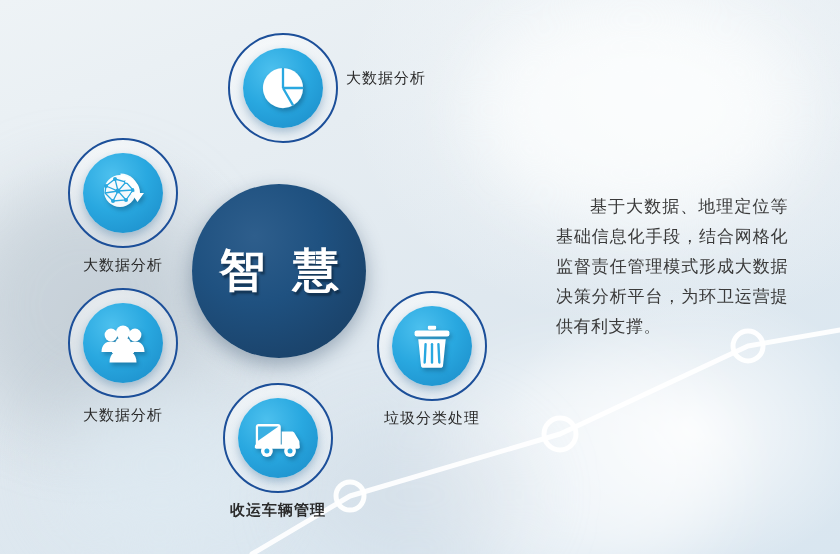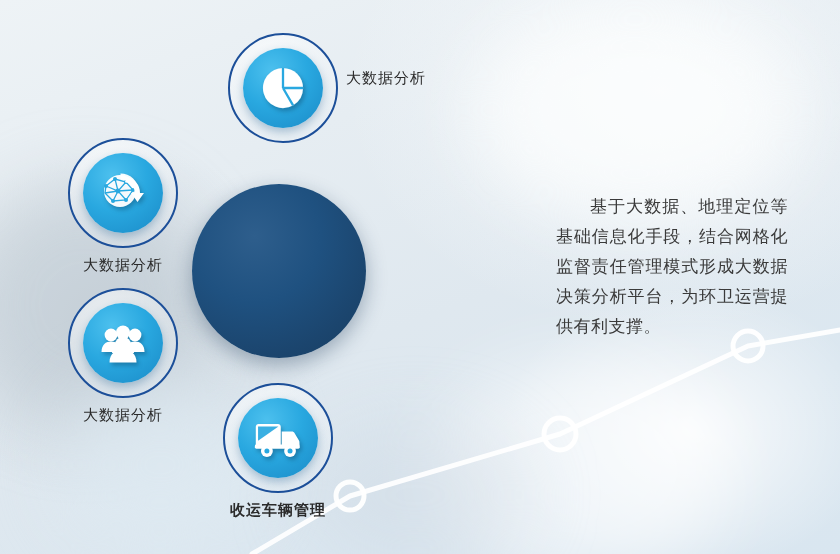--- a/index.html
+++ b/index.html
@@ -159,20 +159,21 @@
   <svg id="bg-lines" viewBox="0 0 840 554">
     <g fill="none" stroke="#ffffff" stroke-width="5" stroke-linecap="round" stroke-linejoin="round" opacity="0.92">
       <path d="M 252 554 L 350 496 L 560 434 L 748 346 L 840 330"></path>
     </g>
     <circle cx="350" cy="496" r="14" fill="none" stroke="#ffffff" stroke-width="5" opacity="0.95"></circle>
     <circle cx="560" cy="434" r="16" fill="none" stroke="#ffffff" stroke-width="5" opacity="0.95"></circle>
     <circle cx="748" cy="346" r="15" fill="none" stroke="#ffffff" stroke-width="5" opacity="0.95"></circle>
   </svg>
 
   <div id="hub">
+    <div class="hub-line">智 慧</div>
   </div>
 
   <div class="node" id="node-bigdata">
     <div class="ring">
       <div class="disc">
         <svg width="46" height="46" viewBox="0 0 48 48">
           <path d="M24 24 L24 3 A21 21 0 0 1 45 24 Z" fill="#ffffff"></path>
           <path d="M24 24 L45 24 A21 21 0 0 1 34.5 42.2 Z" fill="#ffffff"></path>
           <path d="M24 24 L34.5 42.2 A21 21 0 1 1 24 3 Z" fill="#ffffff"></path>
           <path d="M24 24 L24 3 M24 24 L45 24 M24 24 L34.5 42.2" stroke="#29a8e0" stroke-width="2.4" fill="none"></path>
@@ -225,20 +226,39 @@
             <path d="M13 34 C13 25.5 18 22 24 22 C30 22 35 25.5 35 34 Z"></path>
             <circle cx="24" cy="26" r="8.2"></circle>
             <path d="M10.5 43.5 C10.5 34.5 16.5 30.5 24 30.5 C31.5 30.5 37.5 34.5 37.5 43.5 Z"></path>
           </g>
         </svg>
       </div>
     </div>
     <div class="node-label">大数据分析</div>
   </div>
 
+  <div class="node" id="node-waste">
+    <div class="ring">
+      <div class="disc">
+        <svg width="44" height="46" viewBox="0 0 48 50">
+          <g fill="#ffffff">
+            <rect x="19.5" y="3" width="9" height="4.2" rx="1.2"></rect>
+            <rect x="5" y="8" width="38" height="6.6" rx="2.4"></rect>
+            <path d="M9 17.5 L39 17.5 L36 46.5 C35.8 48 34.8 48.8 33.4 48.8 L14.6 48.8 C13.2 48.8 12.2 48 12 46.5 Z"></path>
+          </g>
+          <g stroke="#29a8e0" stroke-width="2.6" stroke-linecap="round">
+            <line x1="17" y1="23" x2="16" y2="43"></line>
+            <line x1="24" y1="23" x2="24" y2="43"></line>
+            <line x1="31" y1="23" x2="32" y2="43"></line>
+          </g>
+        </svg>
+      </div>
+    </div>
+    <div class="node-label">垃圾分类处理</div>
+  </div>
 
   <div class="node" id="node-vehicle">
     <div class="ring">
       <div class="disc">
         <svg width="50" height="44" viewBox="0 0 54 44">
           <g fill="#ffffff">
             <path d="M3 10 C3 8.3 4.3 7 6 7 L27 7 C28.7 7 30 8.3 30 10 L30 30 L3 30 Z"></path>
             <path d="M31 15 L42 15 C43.2 15 44.2 15.6 44.8 16.6 L49.5 24.5 C50 25.3 50.2 26 50.2 27 L50.2 30 L31 30 Z"></path>
             <rect x="2" y="29" width="48.5" height="4.6" rx="1.6"></rect>
           </g>

